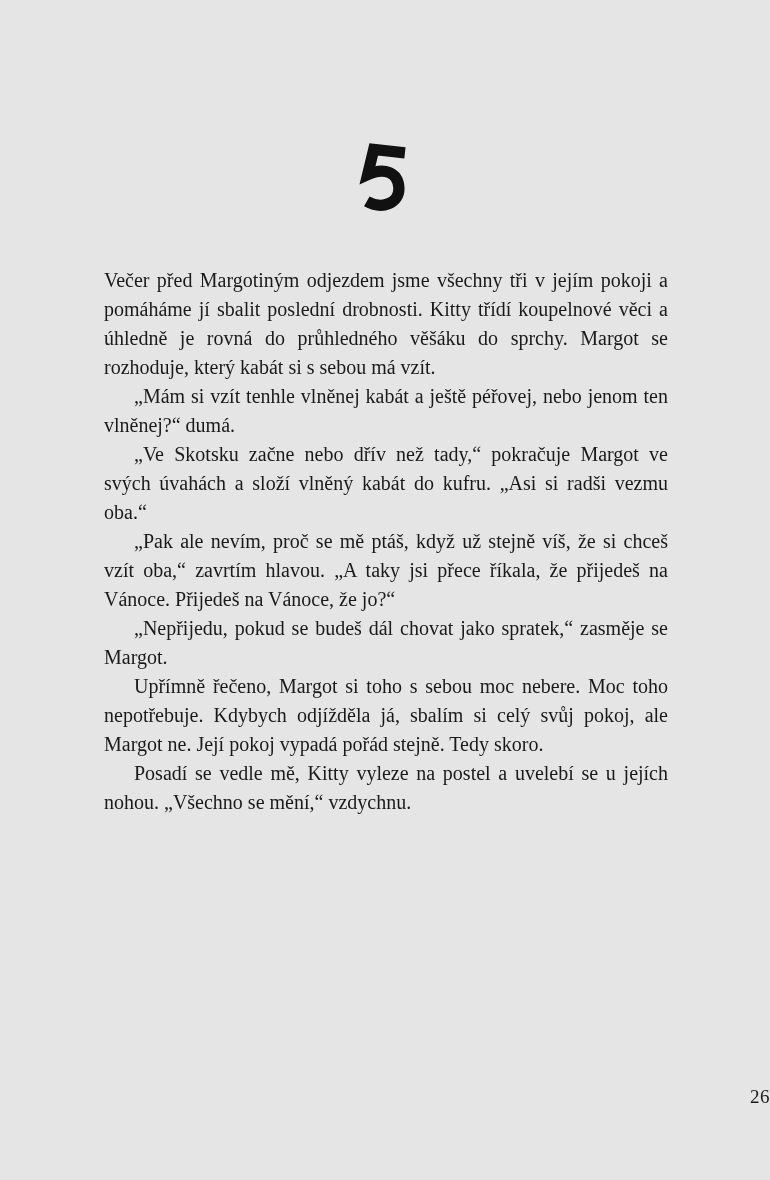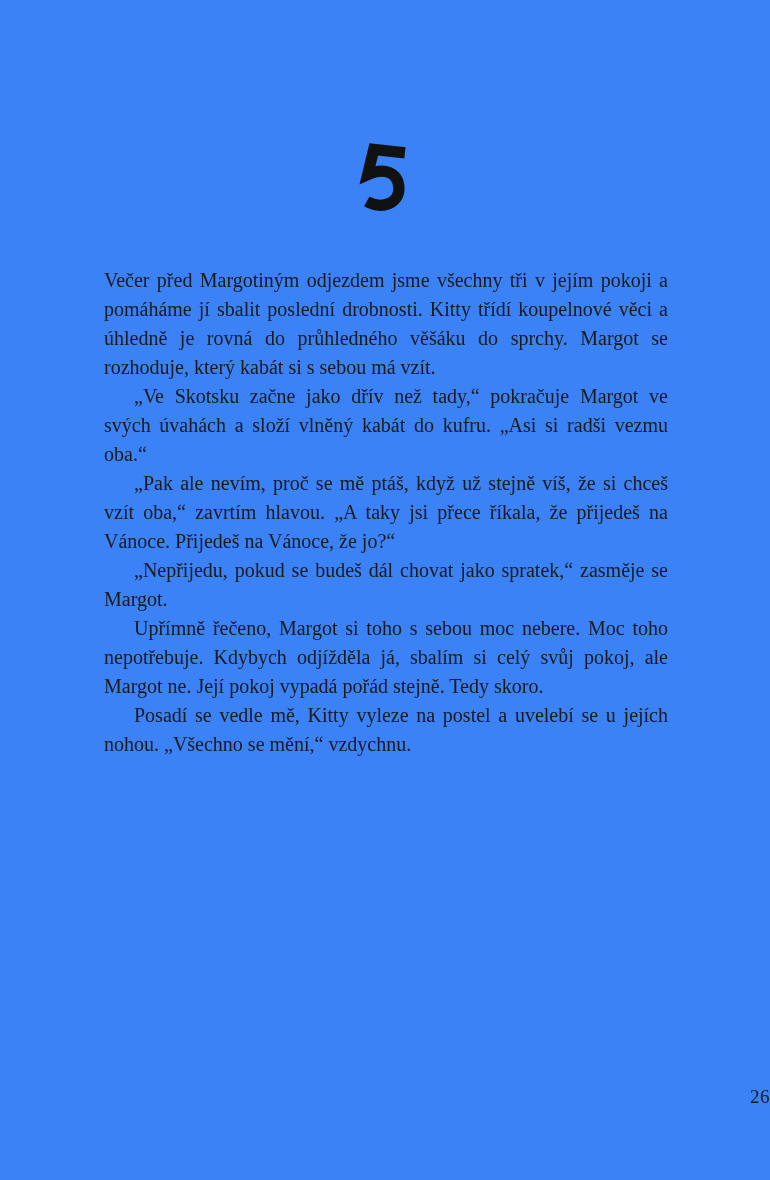--- a/index.html
+++ b/index.html
@@ -4,21 +4,21 @@
 <style>
   html, body {
     margin: 0;
     padding: 0;
     background: #ffffff;
   }
   .page {
     position: relative;
     width: 770px;
     height: 1180px;
-    background: #3b82f6;
+    background: #e5e5e5;
     color: #1a1a1a;
     font-family: "Liberation Serif", "DejaVu Serif", serif;
     overflow: hidden;
   }
   .chapter-heading {
     position: absolute;
     top: 142px;
     left: 0;
     width: 100%;
     text-align: center;
@@ -67,21 +67,22 @@
 
   <div class="chapter-heading">
     <span class="sr-only">5</span>
     <svg width="52" height="72" viewBox="0 0 60 80" aria-hidden="true">
       <path d="M 53 11 L 17 7 L 10 36 C 30 27 45 34 46 51 C 47 69 27 77 9 67" fill="none" stroke="#111111" stroke-width="13" stroke-linecap="butt" stroke-linejoin="miter"></path>
     </svg>
   </div>
 
   <div class="body-text">
     <p class="para">Večer před Margotiným odjezdem jsme všechny tři v jejím pokoji a pomáháme jí sbalit poslední drobnosti. Kitty třídí koupelnové věci a úhledně je rovná do průhledného věšáku do sprchy. Margot se rozhoduje, který kabát si s sebou má vzít.</p>
-    <p class="para indent">„Ve Skotsku začne jako dřív než tady,“ pokračuje Margot ve svých úvahách a složí vlněný kabát do kufru. „Asi si radši vezmu oba.“</p>
+    <p class="para indent">„Mám si vzít tenhle vlněnej kabát a ještě péřovej, nebo jenom ten vlněnej?“ dumá.</p>
+    <p class="para indent">„Ve Skotsku začne nebo dřív než tady,“ pokračuje Margot ve svých úvahách a složí vlněný kabát do kufru. „Asi si radši vezmu oba.“</p>
     <p class="para indent">„Pak ale nevím, proč se mě ptáš, když už stejně víš, že si chceš vzít oba,“ zavrtím hlavou. „A taky jsi přece říkala, že přijedeš na Vánoce. Přijedeš na Vánoce, že jo?“</p>
     <p class="para indent">„Nepřijedu, pokud se budeš dál chovat jako spratek,“ zasměje se Margot.</p>
     <p class="para indent">Upřímně řečeno, Margot si toho s sebou moc nebere. Moc toho nepotřebuje. Kdybych odjížděla já, sbalím si celý svůj pokoj, ale Margot ne. Její pokoj vypadá pořád stejně. Tedy skoro.</p>
     <p class="para indent">Posadí se vedle mě, Kitty vyleze na postel a uvelebí se u jejích nohou. „Všechno se mění,“ vzdychnu.</p>
   </div>
 
   <div class="page-number">26</div>
 
 </div>
 

